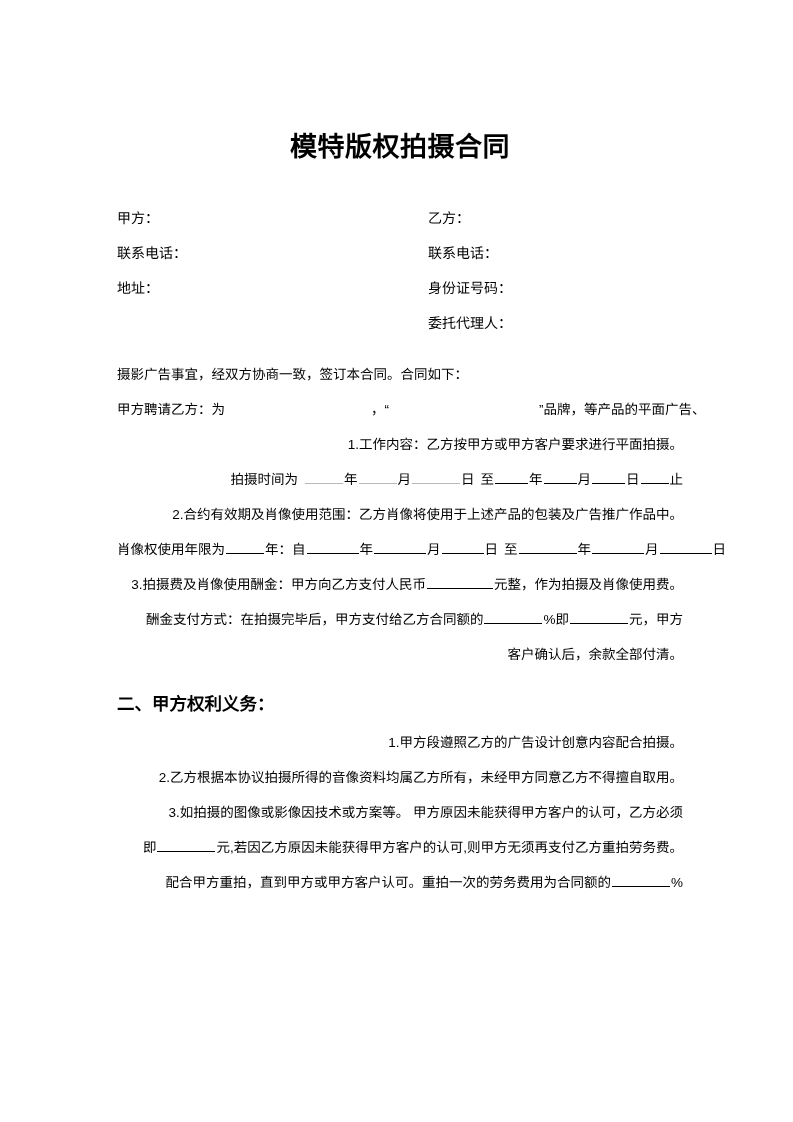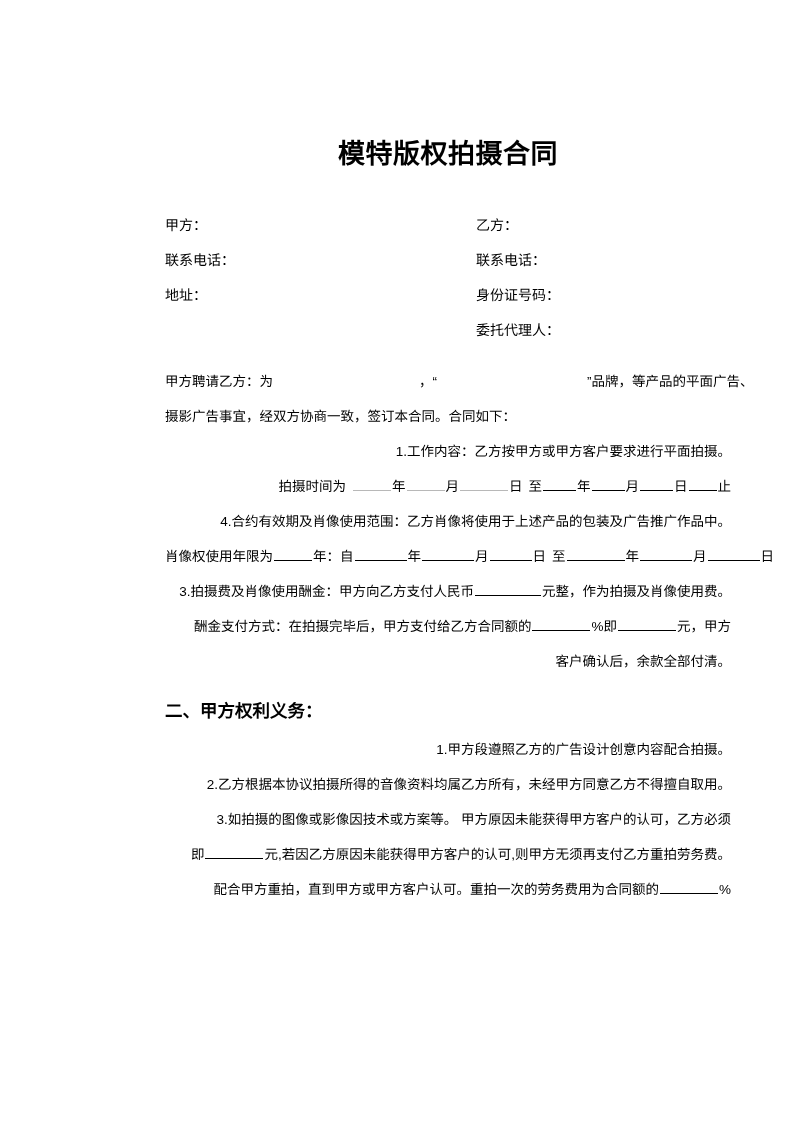--- a/index.html
+++ b/index.html
@@ -18,23 +18,22 @@
     width: 793px;
     height: 1122px;
     margin: 0 auto;
     background: #ffffff;
     overflow: hidden;
     box-sizing: border-box;
   }
   .content {
     position: absolute;
     left: 117px;
-    top: 16px;
+    top: 9px;
     width: 566px;
-    margin-left: 48px;
   }
 
   
   .doc-title {
     text-align: center;
     font-size: 27px;
     font-weight: bold;
     letter-spacing: 0.5px;
     line-height: 1.2;
     margin: 0;
@@ -156,30 +155,30 @@
       </div>
 
       <div class="party-row">
         <span class="party-col-left"></span>
         <span class="party-col-right">委托代理人：</span>
       </div>
 
     </div>
 
     <div class="intro-block">
+      <p class="para">摄影广告事宜，经双方协商一致，签订本合同。合同如下：</p>
       <p class="para"><span>甲方聘请乙方：为</span><span class="blank-wide"></span><span>，“</span><span class="blank-quote"></span><span>”品牌，等产品的平面广告、</span></p>
-      <p class="para">摄影广告事宜，经双方协商一致，签订本合同。合同如下：</p>
     </div>
 
 
     <p class="item item-nowrap">1.工作内容：乙方按甲方或甲方客户要求进行平面拍摄。</p>
 
     <p class="item item-nowrap"><span>拍摄时间为</span><span class="sp-sm"></span><span class="ul-faint w38"></span><span>年</span><span class="ul-faint w38"></span><span>月</span><span class="ul-faint w48"></span><span>日</span><span class="sp-sm"></span><span>至</span><span class="ul w33"></span><span>年</span><span class="ul w33"></span><span>月</span><span class="ul w33"></span><span>日</span><span class="ul w28"></span><span>止</span></p>
 
-    <p class="item item-nowrap">4.合约有效期及肖像使用范围：乙方肖像将使用于上述产品的包装及广告推广作品中。</p>
+    <p class="item item-nowrap">2.合约有效期及肖像使用范围：乙方肖像将使用于上述产品的包装及广告推广作品中。</p>
 
     <p class="item item-nowrap"><span>肖像权使用年限为</span><span class="ul w38"></span><span>年：自</span><span class="ul w52"></span><span>年</span><span class="ul w52"></span><span>月</span><span class="ul w42"></span><span>日</span><span class="sp-sm"></span><span>至</span><span class="ul w58"></span><span>年</span><span class="ul w52"></span><span>月</span><span class="ul w52"></span><span>日</span></p>
 
     <p class="item item-nowrap"><span>3.拍摄费及肖像使用酬金：甲方向乙方支付人民币</span><span class="ul w66"></span><span>元整，作为拍摄及肖像使用费。</span></p>
 
     <p class="item item-nowrap"><span>酬金支付方式：在拍摄完毕后，甲方支付给乙方合同额的</span><span class="ul w58"></span><span>%即</span><span class="ul w58"></span><span>元，甲方</span></p>
 
     <p class="item item-nowrap">客户确认后，余款全部付清。</p>
 
     <h2 class="section-heading">二、甲方权利义务：</h2>

